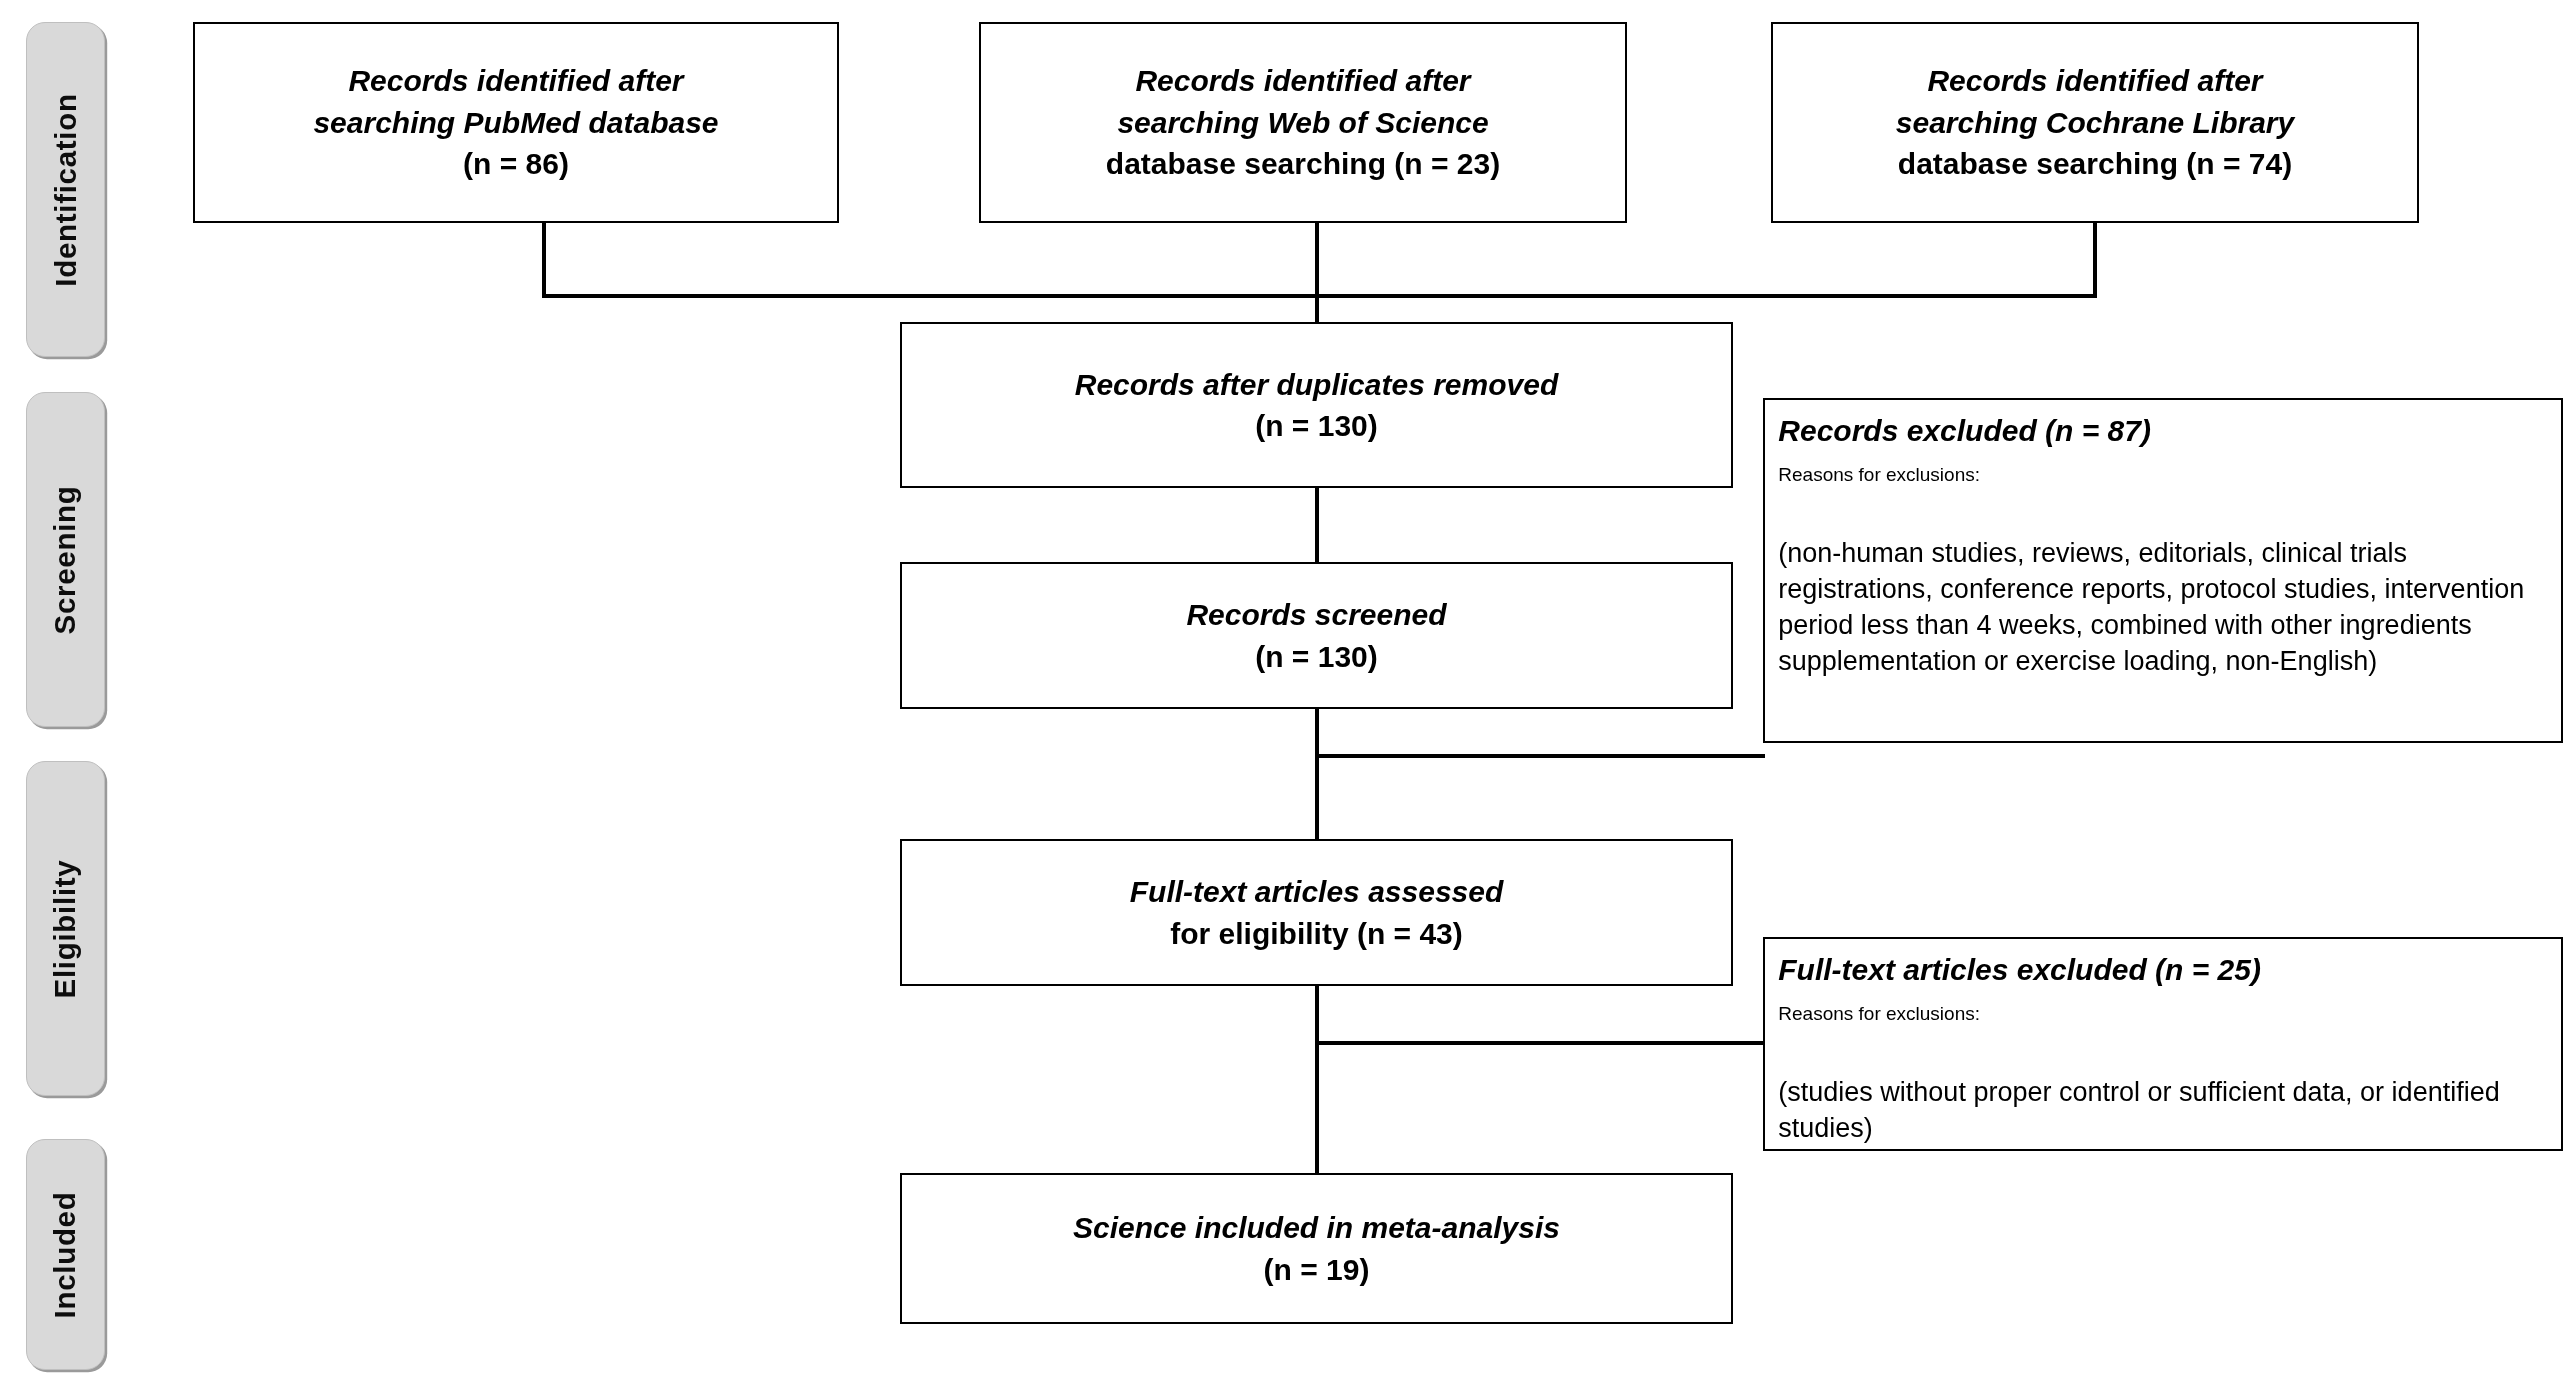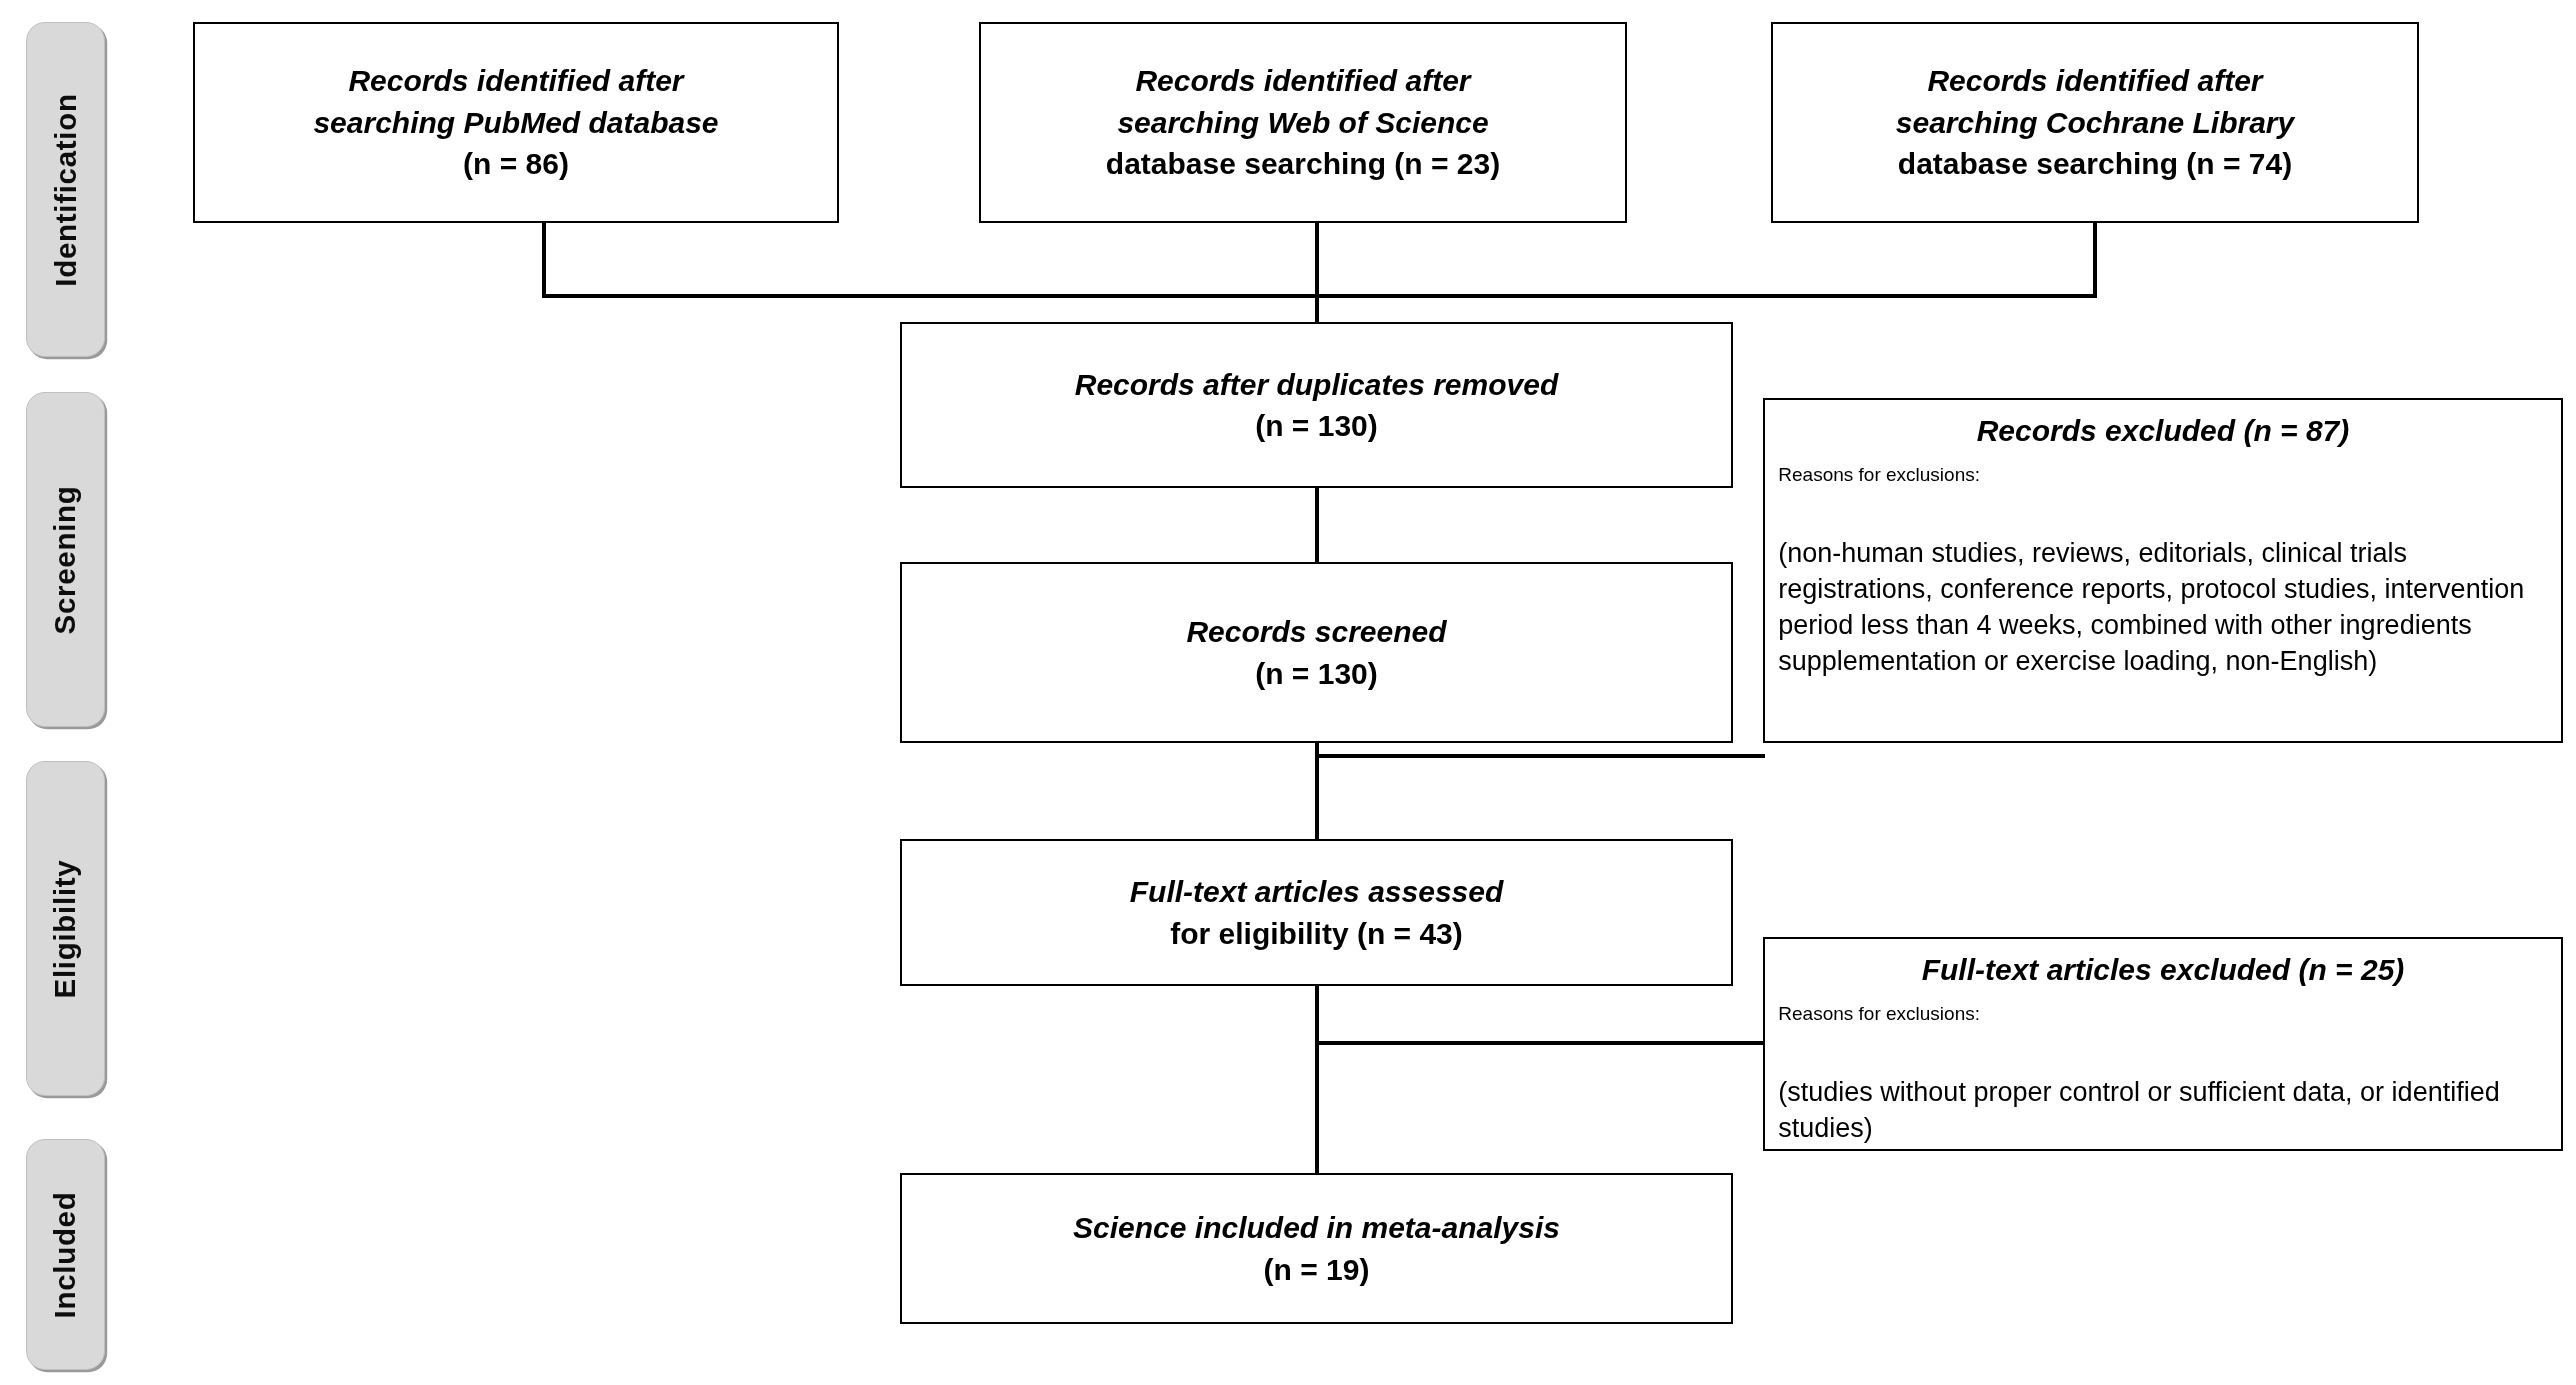--- a/index.html
+++ b/index.html
@@ -59,21 +59,21 @@
     text-align:center;
     color:#000000;
   }
   
   .flow-box.excluded{
     justify-content:flex-start;
     align-items:stretch;
     padding:10.3px 13.3px 7.4px 13.3px;
   }
   .flow-box.excluded .box-title{
-    text-align:center;
+    text-align:left;
     margin-bottom:11.8px;
   }
   .reasons-label{
     font-size:19px;
     line-height:1.30;
     text-align:left;
     color:#000000;
     font-weight:normal;
   }
   .reasons-body{
@@ -144,21 +144,21 @@
     <div class="box-title">Records identified after</div>
     <div class="box-title">searching Cochrane Library</div>
     <div class="box-sub">database searching (n = 74)</div>
   </div>
 
   <div class="flow-box" style="left:900px; top:322px; width:833px; height:166px;">
     <div class="box-title">Records after duplicates removed</div>
     <div class="box-sub">(n = 130)</div>
   </div>
 
-  <div class="flow-box" style="left:900px; top:562px; width:833px; height:181px;">
+  <div class="flow-box" style="left:900px; top:562px; width:833px; height:147px;">
     <div class="box-title">Records screened</div>
     <div class="box-sub">(n = 130)</div>
   </div>
 
   <div class="flow-box" style="left:900px; top:839px; width:833px; height:147px;">
     <div class="box-title">Full-text articles assessed</div>
     <div class="box-sub">for eligibility (n = 43)</div>
   </div>
 
   <div class="flow-box" style="left:900px; top:1173px; width:833px; height:151px;">

